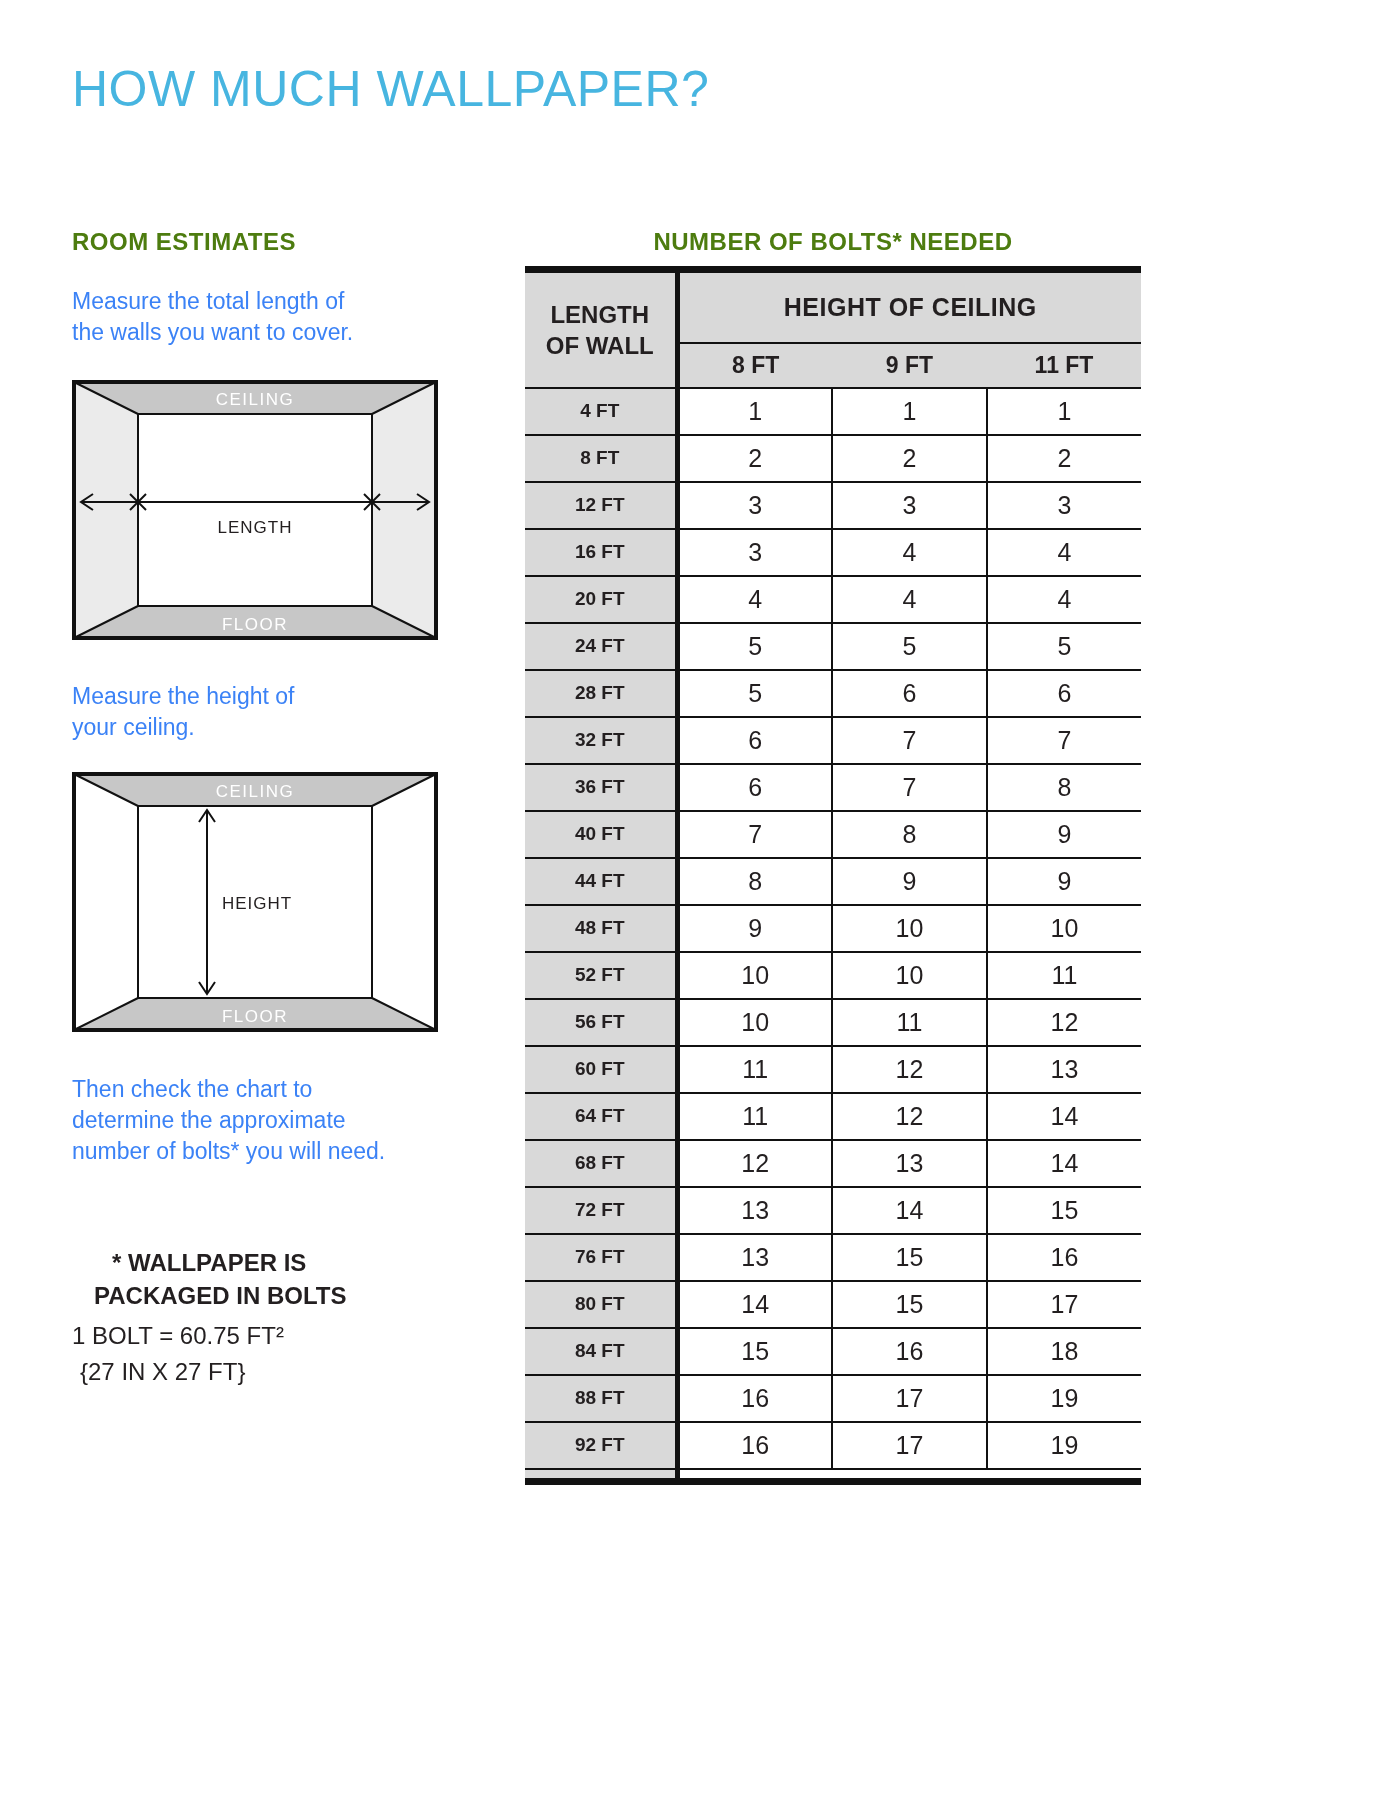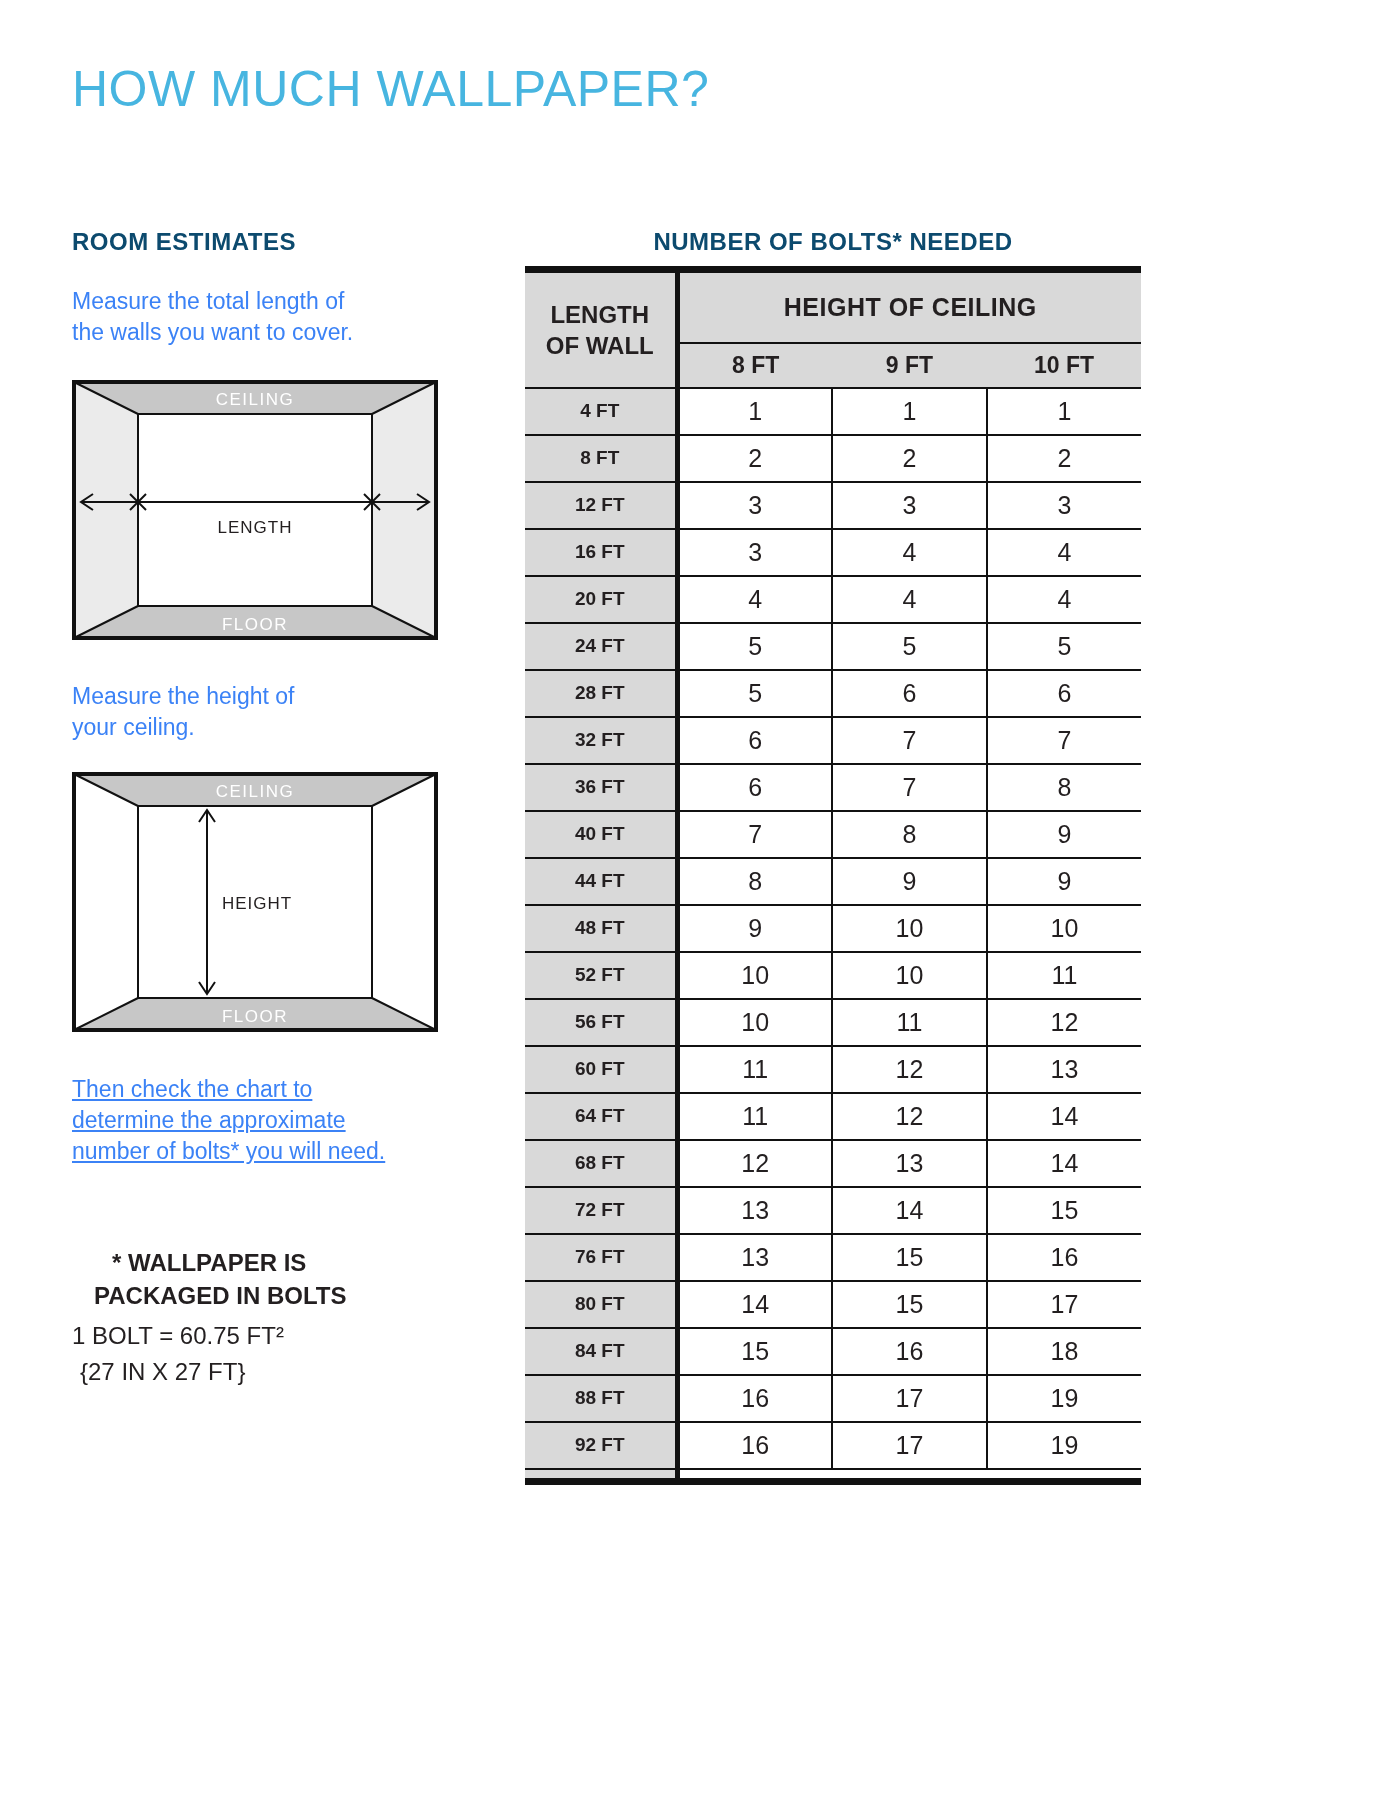--- a/index.html
+++ b/index.html
@@ -9,33 +9,33 @@
     font-family: "Liberation Sans", sans-serif; color: #231f20;
   }
   .abs { position: absolute; }
 
   
   #page-title {
     left: 72px; top: 60px;
     font-size: 50px; font-weight: normal; color: #47b5e0; letter-spacing: 0.5px;
   }
   .section-heading {
-    font-size: 24px; font-weight: bold; color: #0c4a6e; letter-spacing: 0.5px;
+    font-size: 24px; font-weight: bold; color: #4d7c0f; letter-spacing: 0.5px;
   }
   #room-estimates-heading { left: 72px; top: 228px; }
   #table-heading { left: 525px; top: 228px; width: 616px; text-align: center; }
 
   
   .step {
     left: 72px; width: 400px;
     font-size: 23px; line-height: 31px; white-space: pre-line; color: #3b82f6;
   }
   #step-1 { top: 286px; }
   #step-2 { top: 681px; }
-  #step-3 { top: 1074px; text-decoration: underline; }
+  #step-3 { top: 1074px; }
 
   .footnote-line { font-size: 24px; font-weight: bold; line-height: 33px; }
   .footnote-indent { margin-left: 22px; }
   .bolt-fact { font-size: 24px; font-weight: normal; }
 
   
   #table-wrap { left: 525px; top: 266px; }
   #bolts-table {
     border-collapse: collapse; table-layout: fixed; width: 616px;
     border-top: 7px solid #111111; border-bottom: 7px solid #111111;
@@ -163,21 +163,21 @@
     </colgroup>
     <thead>
       <tr>
         <th rowspan="2" class="row-header">LENGTH
 OF WALL</th>
         <th colspan="3" class="group-header">HEIGHT OF CEILING</th>
       </tr>
       <tr>
         <th class="ft-header">8 FT</th>
         <th class="ft-header">9 FT</th>
-        <th class="ft-header">10 FT</th>
+        <th class="ft-header">11 FT</th>
       </tr>
     </thead>
     <tbody id="bolts-rows">
         <tr>
           <th>4 FT</th>
           <td>1</td>
           <td>1</td>
           <td>1</td>
         </tr>
         <tr>

